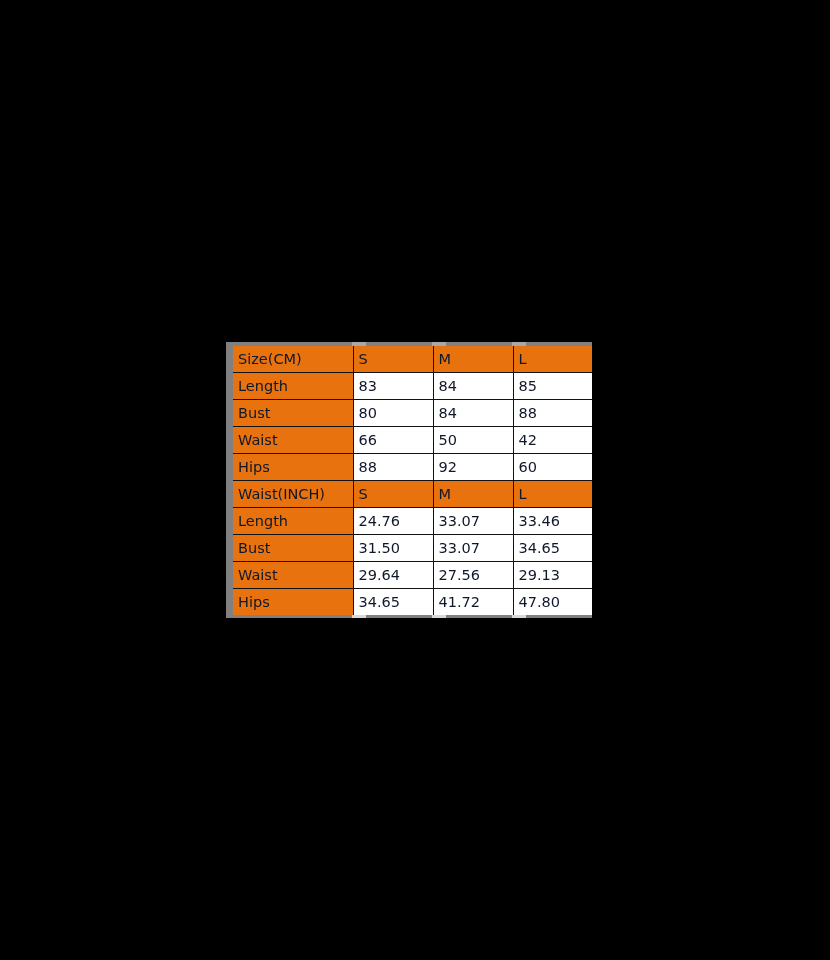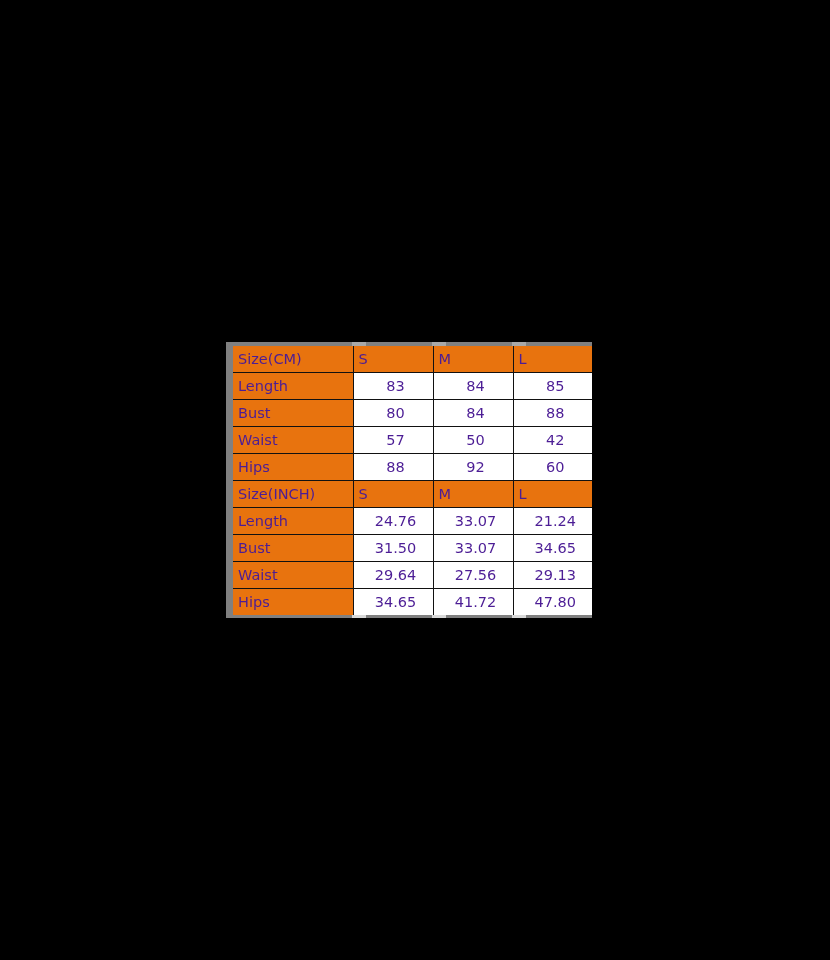--- a/index.html
+++ b/index.html
@@ -59,21 +59,21 @@
     border-collapse: collapse;
     table-layout: fixed;
     background: #ffffff;
   }
   #size-table td {
     height: 26px;
     padding: 0 0 0 5px;
     margin: 0;
     font-size: 14.5px;
     line-height: 26px;
-    color: #4c1d95;
+    color: #0f172a;
     vertical-align: middle;
     white-space: nowrap;
     overflow: hidden;
     border-right: 1px solid #111111;
     border-bottom: 1px solid #111111;
     box-sizing: border-box;
   }
   #size-table tr td:last-child { border-right: none; }
   #size-table tr:last-child td { border-bottom: none; }
 
@@ -96,21 +96,20 @@
     color: #141414;
     border-right: 1px solid #C75F08;
     border-bottom: 1px solid #C75F08;
   }
   tr.header-row td.label-cell {
     border-right: 1px solid #C75F08;
   }
   
   td.value-cell {
     background: #ffffff;
-    text-align: center;
   }
 </style>
 </head>
 <body>
 
 <div id="size-chart-frame">
 
   <div class="frame-strip left"></div>
   <div class="frame-strip top"></div>
   <div class="frame-strip bottom"></div>
@@ -147,44 +146,44 @@
 
       <tr>
         <td class="label-cell">Bust</td>
         <td class="value-cell">80</td>
         <td class="value-cell">84</td>
         <td class="value-cell">88</td>
       </tr>
 
       <tr>
         <td class="label-cell">Waist</td>
-        <td class="value-cell">57</td>
+        <td class="value-cell">66</td>
         <td class="value-cell">50</td>
         <td class="value-cell">42</td>
       </tr>
 
       <tr>
         <td class="label-cell">Hips</td>
         <td class="value-cell">88</td>
         <td class="value-cell">92</td>
         <td class="value-cell">60</td>
       </tr>
 
       <tr class="header-row">
-        <td class="label-cell">Size(INCH)</td>
+        <td class="label-cell">Waist(INCH)</td>
         <td class="header-cell">S</td>
         <td class="header-cell">M</td>
         <td class="header-cell">L</td>
       </tr>
 
       <tr>
         <td class="label-cell">Length</td>
         <td class="value-cell">24.76</td>
         <td class="value-cell">33.07</td>
-        <td class="value-cell">21.24</td>
+        <td class="value-cell">33.46</td>
       </tr>
 
       <tr>
         <td class="label-cell">Bust</td>
         <td class="value-cell">31.50</td>
         <td class="value-cell">33.07</td>
         <td class="value-cell">34.65</td>
       </tr>
 
       <tr>

